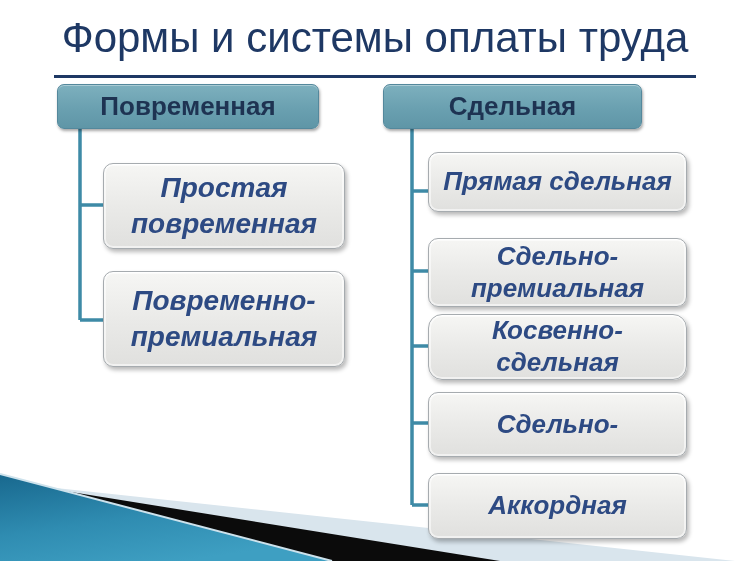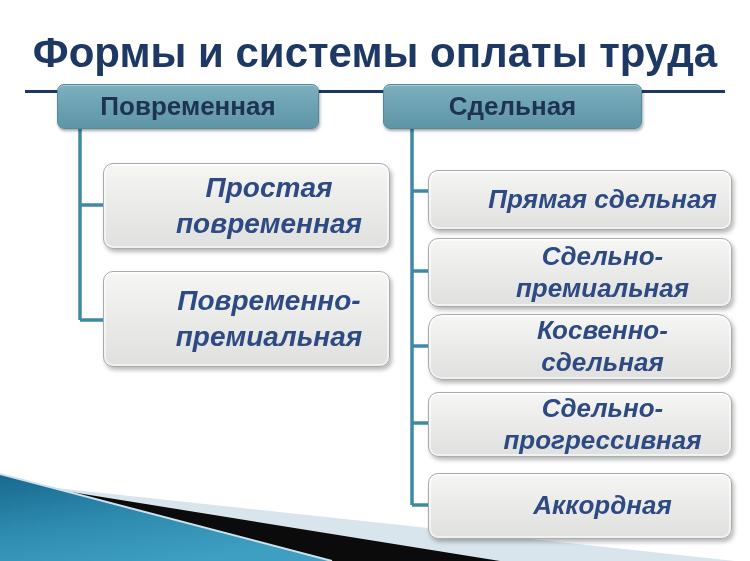--- a/index.html
+++ b/index.html
@@ -3,50 +3,50 @@
 <meta charset="utf-8">
 <style>
   html,body{margin:0;padding:0;background:#888;}
   .slide{
     position:relative;width:750px;height:561px;background:#ffffff;
     overflow:hidden;font-family:"Liberation Sans",sans-serif;
   }
   
   .title-wrap{position:absolute;top:16px;left:0;width:750px;text-align:center;}
   .slide-title{
-    display:inline-block;margin:15px;padding:0 8px 15px 8px;
-    font-size:42px;font-weight:bold;letter-spacing:0px;line-height:1.05;
+    display:inline-block;margin:0;padding:0 8px 15px 8px;
+    font-size:42px;font-weight:normal;letter-spacing:0px;line-height:1.05;
     color:#1e3864;border-bottom:3px solid #1e3864;
   }
   
   .parent-box{
     position:absolute;height:43px;border-radius:7px;
     background:linear-gradient(180deg,#7db0be 0%,#6aa0b0 55%,#5f96a7 100%);
     border:1px solid #54889c;
     box-shadow:1px 2px 3px rgba(0,0,0,.35), inset 0 1px 0 rgba(255,255,255,.35);
     display:flex;align-items:center;justify-content:center;
     color:#1e3352;font-size:26px;font-weight:bold;
   }
   .parent-left{left:57px;top:84px;width:260px;}
   .parent-right{left:383px;top:84px;width:257px;}
   
   .child-box{
     position:absolute;border-radius:10px;
     background:linear-gradient(180deg,#f6f6f4 0%,#eaeae8 50%,#e0e0de 100%);
     border:1px solid #a6abaf;
     box-shadow:2px 3px 4px rgba(0,0,0,.28), inset 0 1px 0 #ffffff, inset 0 0 0 2px rgba(255,255,255,.55);
     display:flex;flex-direction:column;align-items:center;justify-content:center;
-    color:#2d4a83;font-weight:bold;font-style:italic;text-align:center;padding-left:45px;
+    color:#2d4a83;font-weight:bold;font-style:italic;text-align:center;
   }
   .child-box span{display:block;}
   .col-left .child-box{left:103px;width:240px;font-size:28px;line-height:1.3;}
   .col-right .child-box{left:428px;width:257px;font-size:26px;line-height:1.22;}
   .lc0{top:163px;height:84px;}
   .lc1{top:271px;height:94px;}
-  .rc0{top:170px;height:58px;}
+  .rc0{top:152px;height:58px;}
   .rc1{top:238px;height:67px;}
   .rc2{top:314px;height:64px;border-radius:14px;}
   .rc3{top:392px;height:63px;}
   .rc4{top:473px;height:64px;}
   
   .overlay{position:absolute;left:0;top:0;width:750px;height:561px;pointer-events:none;}
 </style>
 </head>
 <body>
 
@@ -100,20 +100,19 @@
     <div class="child-box rc1">
       <span>Сдельно-</span>
       <span>премиальная</span>
     </div>
     <div class="child-box rc2">
       <span>Косвенно-</span>
       <span>сдельная</span>
     </div>
     <div class="child-box rc3">
       <span>Сдельно-</span>
-      <span>прогрессивная</span>
     </div>
     <div class="child-box rc4">
       <span>Аккордная</span>
     </div>
   </div>
 
 </div>
 
 </body></html>

